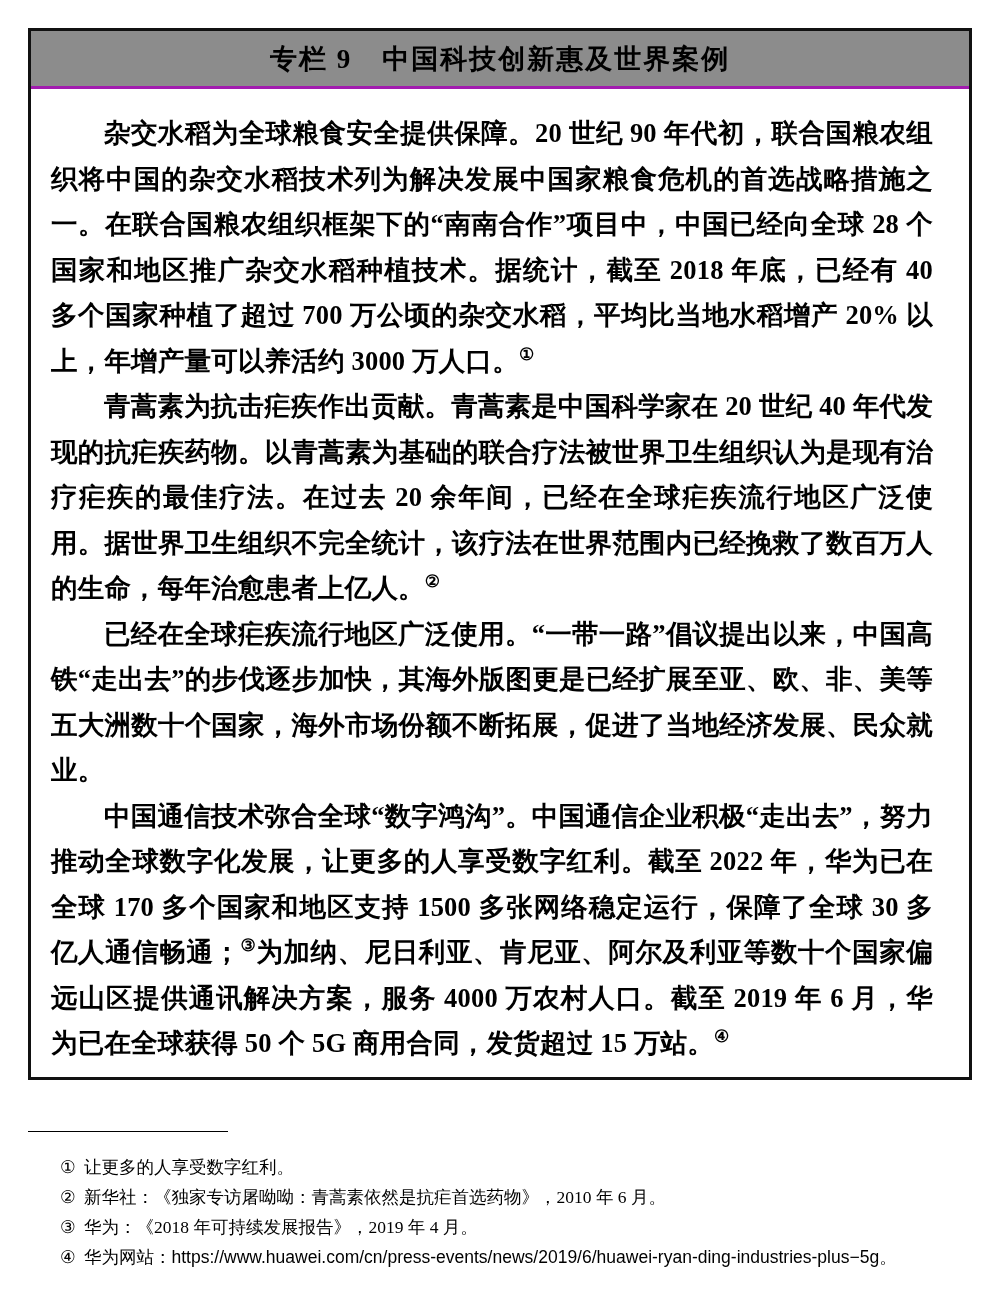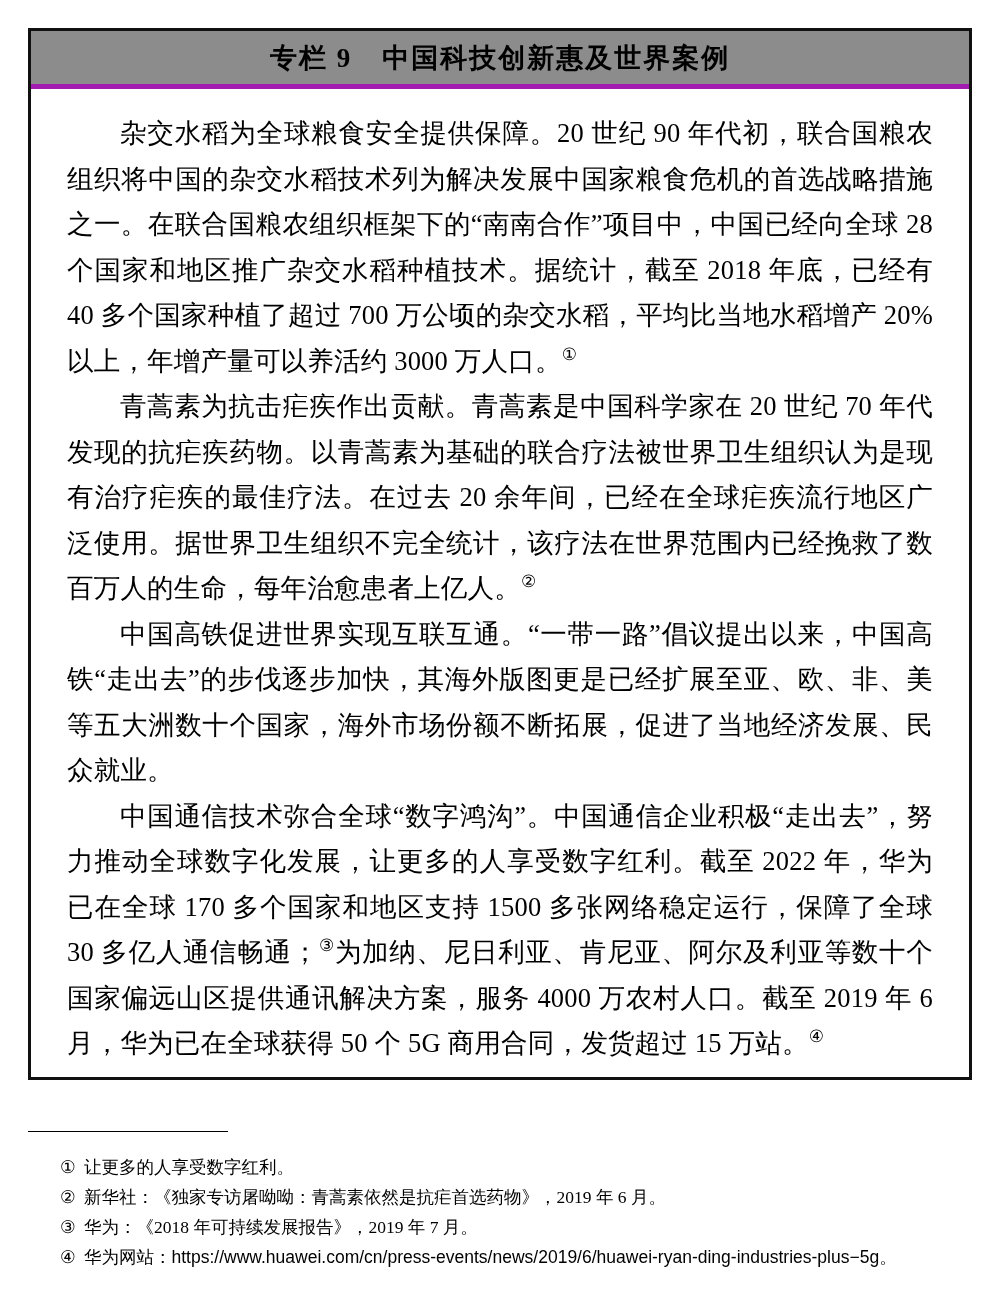--- a/index.html
+++ b/index.html
@@ -28,43 +28,44 @@
     top: 28px;
     width: 944px;
     height: 1052px;
     border: 3px solid #111;
     box-sizing: border-box;
     background: #fff;
   }
   .box-header {
     height: 58px;
     background: #8c8c8c;
-    border-bottom: 5px solid #a21caf;
+    border-bottom: 3px solid #a21caf;
     display: flex;
     align-items: center;
     justify-content: center;
     box-sizing: border-box;
   }
   .box-title {
     font-size: 27px;
     font-weight: bold;
     color: #000;
     letter-spacing: 2px;
     white-space: nowrap;
   }
   .box-title .title-num {
     margin-right: 4px;
   }
   .box-title .title-gap {
     display: inline-block;
     width: 26px;
   }
   .box-body {
-    padding: 22px 36px 10px 36px;
+    padding: 22px 36px 10px 20px;
     box-sizing: border-box;
+    font-weight: bold;
   }
   p.para {
     margin: 0 0 0 0;
     font-size: 26.5px;
     line-height: 45.5px;
     text-align: justify;
     text-justify: inter-ideograph;
     text-indent: 2em;
     letter-spacing: 0.2px;
   }
@@ -119,46 +120,46 @@
     <div class="box-header">
       <div class="box-title">
         <span class="title-num">专栏 9</span><span class="title-gap"></span><span>中国科技创新惠及世界案例</span>
       </div>
     </div>
 
     <div class="box-body">
 
       <p class="para"><span>杂交水稻为全球粮食安全提供保障。20 世纪 90 年代初，联合国粮农组织将中国的杂交水稻技术列为解决发展中国家粮食危机的首选战略措施之一。在联合国粮农组织框架下的“南南合作”项目中，中国已经向全球 28 个国家和地区推广杂交水稻种植技术。据统计，截至 2018 年底，已经有 40 多个国家种植了超过 700 万公顷的杂交水稻，平均比当地水稻增产 20% 以上，年增产量可以养活约 3000 万人口。</span><sup class="fn">①</sup></p>
 
-      <p class="para"><span>青蒿素为抗击疟疾作出贡献。青蒿素是中国科学家在 20 世纪 70 年代发现的抗疟疾药物。以青蒿素为基础的联合疗法被世界卫生组织认为是现有治疗疟疾的最佳疗法。在过去 20 余年间，已经在全球疟疾流行地区广泛使用。据世界卫生组织不完全统计，该疗法在世界范围内已经挽救了数百万人的生命，每年治愈患者上亿人。</span><sup class="fn">②</sup></p>
+      <p class="para"><span>青蒿素为抗击疟疾作出贡献。青蒿素是中国科学家在 20 世纪 40 年代发现的抗疟疾药物。以青蒿素为基础的联合疗法被世界卫生组织认为是现有治疗疟疾的最佳疗法。在过去 20 余年间，已经在全球疟疾流行地区广泛使用。据世界卫生组织不完全统计，该疗法在世界范围内已经挽救了数百万人的生命，每年治愈患者上亿人。</span><sup class="fn">②</sup></p>
 
-      <p class="para"><span>中国高铁促进世界实现互联互通。“一带一路”倡议提出以来，中国高铁“走出去”的步伐逐步加快，其海外版图更是已经扩展至亚、欧、非、美等五大洲数十个国家，海外市场份额不断拓展，促进了当地经济发展、民众就业。</span></p>
+      <p class="para"><span>已经在全球疟疾流行地区广泛使用。“一带一路”倡议提出以来，中国高铁“走出去”的步伐逐步加快，其海外版图更是已经扩展至亚、欧、非、美等五大洲数十个国家，海外市场份额不断拓展，促进了当地经济发展、民众就业。</span></p>
 
       <p class="para"><span>中国通信技术弥合全球“数字鸿沟”。中国通信企业积极“走出去”，努力推动全球数字化发展，让更多的人享受数字红利。截至 2022 年，华为已在全球 170 多个国家和地区支持 1500 多张网络稳定运行，保障了全球 30 多亿人通信畅通；</span><sup class="fn">③</sup><span>为加纳、尼日利亚、肯尼亚、阿尔及利亚等数十个国家偏远山区提供通讯解决方案，服务 4000 万农村人口。截至 2019 年 6 月，华为已在全球获得 50 个 5G 商用合同，发货超过 15 万站。</span><sup class="fn">④</sup></p>
 
     </div>
   </div>
 
   <div class="footnote-rule"></div>
 
   <div class="footnotes">
 
     <div class="footnote">
       <span class="fn-marker">①</span>
       <span class="fn-text">让更多的人享受数字红利。</span>
     </div>
 
     <div class="footnote">
       <span class="fn-marker">②</span>
-      <span class="fn-text">新华社：《独家专访屠呦呦：青蒿素依然是抗疟首选药物》，2019 年 6 月。</span>
+      <span class="fn-text">新华社：《独家专访屠呦呦：青蒿素依然是抗疟首选药物》，2010 年 6 月。</span>
     </div>
 
     <div class="footnote">
       <span class="fn-marker">③</span>
-      <span class="fn-text">华为：《2018 年可持续发展报告》，2019 年 7 月。</span>
+      <span class="fn-text">华为：《2018 年可持续发展报告》，2019 年 4 月。</span>
     </div>
 
     <div class="footnote">
       <span class="fn-marker">④</span>
       <span class="fn-text fn-url">华为网站：https://www.huawei.com/cn/press-events/news/2019/6/huawei-ryan-ding-industries-plus−5g。</span>
     </div>
 
   </div>
 
 </div>

